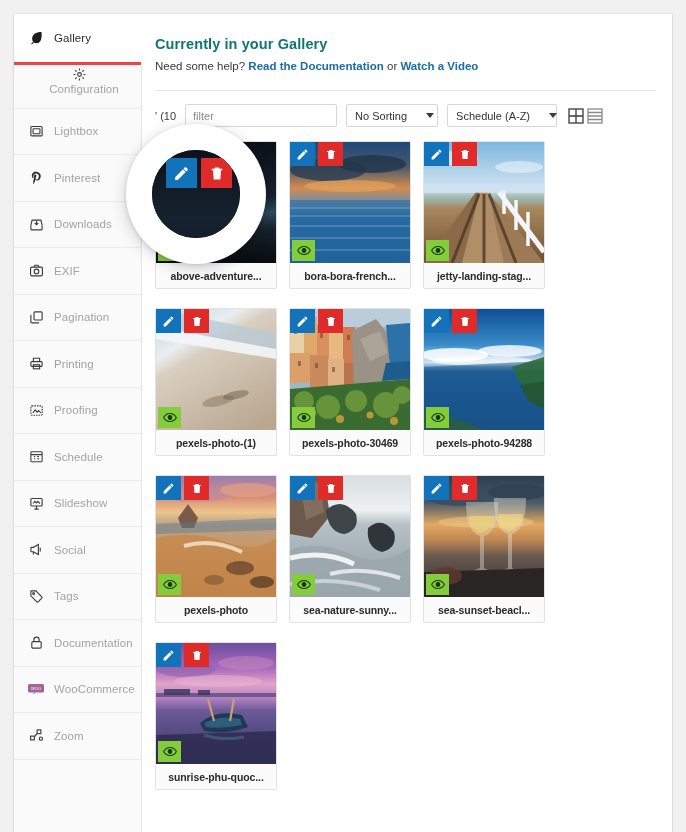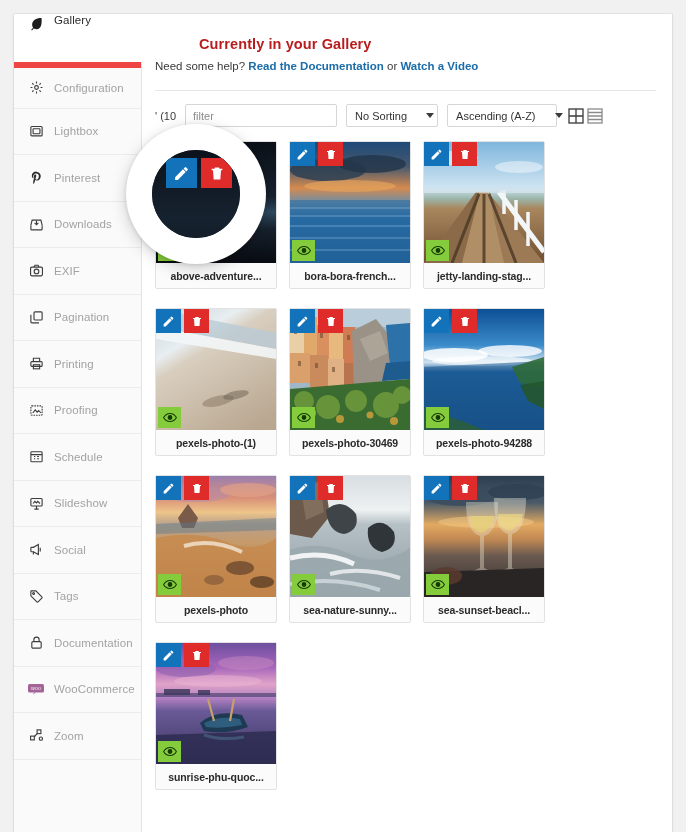--- a/index.html
+++ b/index.html
@@ -30,21 +30,21 @@
     flex: 0 0 128px;
     background: #fafafa;
     border-right: 1px solid #e4e4e4;
     position: relative;
   }
 
   .sidebar-top {
     background: #ffffff;
     height: 48px;
     display: flex;
-    align-items: flex-start;
+    align-items: center;
     padding-left: 13px;
     border-right: 1px solid #ffffff;
     position: relative;
     z-index: 3;
     margin-right: -1px;
     border-bottom: 1px solid transparent;
   }
   .sidebar-top .sb-label {
     font-size: 11.5px;
     color: #2b2b2b;
@@ -54,21 +54,21 @@
   .sidebar-list { }
 
   .sb-item {
     height: 46.5px;
     display: flex;
     align-items: center;
     padding-left: 13px;
     border-bottom: 1px solid #ececec;
     position: relative;
   }
-  .sb-item:first-child { border-top: 6px solid #ef4444; }
+  .sb-item:first-child { border-top: 3px solid #ef4444; flex-direction: column; }
 
   .sb-icon {
     width: 18px;
     height: 18px;
     flex: 0 0 18px;
     display: flex;
     align-items: center;
     justify-content: center;
     margin-right: 9px;
     color: #3c3c3c;
@@ -86,23 +86,22 @@
   .main {
     flex: 1;
     padding: 22px 16px 0 13px;
     position: relative;
     min-width: 0;
   }
 
   .page-title {
     font-size: 14.5px;
     font-weight: bold;
-    color: #b91c1c;
+    color: #0f766e;
     letter-spacing: .1px;
-    margin-left: 44px;
   }
 
   .help-line {
     margin-top: 8px;
     font-size: 11.5px;
     color: #3a3a3a;
   }
   .help-line a {
     color: #1b6ca8;
     text-decoration: none;
@@ -465,21 +464,21 @@
       <span class="gallery-count">' (10</span>
 
       <input class="filter-input" type="text" placeholder="filter" style="">
 
       <div class="select-box sel-sort">
         <span>No Sorting</span>
         <span class="caret"></span>
       </div>
 
       <div class="select-box sel-order">
-        <span>Ascending (A-Z)</span>
+        <span>Schedule (A-Z)</span>
         <span class="caret"></span>
       </div>
 
       <div class="view-toggles">
         <span class="vt">
           <svg width="16" height="16" viewBox="0 0 16 16" fill="none" stroke="#3a3a3a" stroke-width="1.3">
             <rect x="1" y="1" width="14" height="14"></rect>
             <path d="M8 1v14M1 8h14"></path>
           </svg>
         </span>

